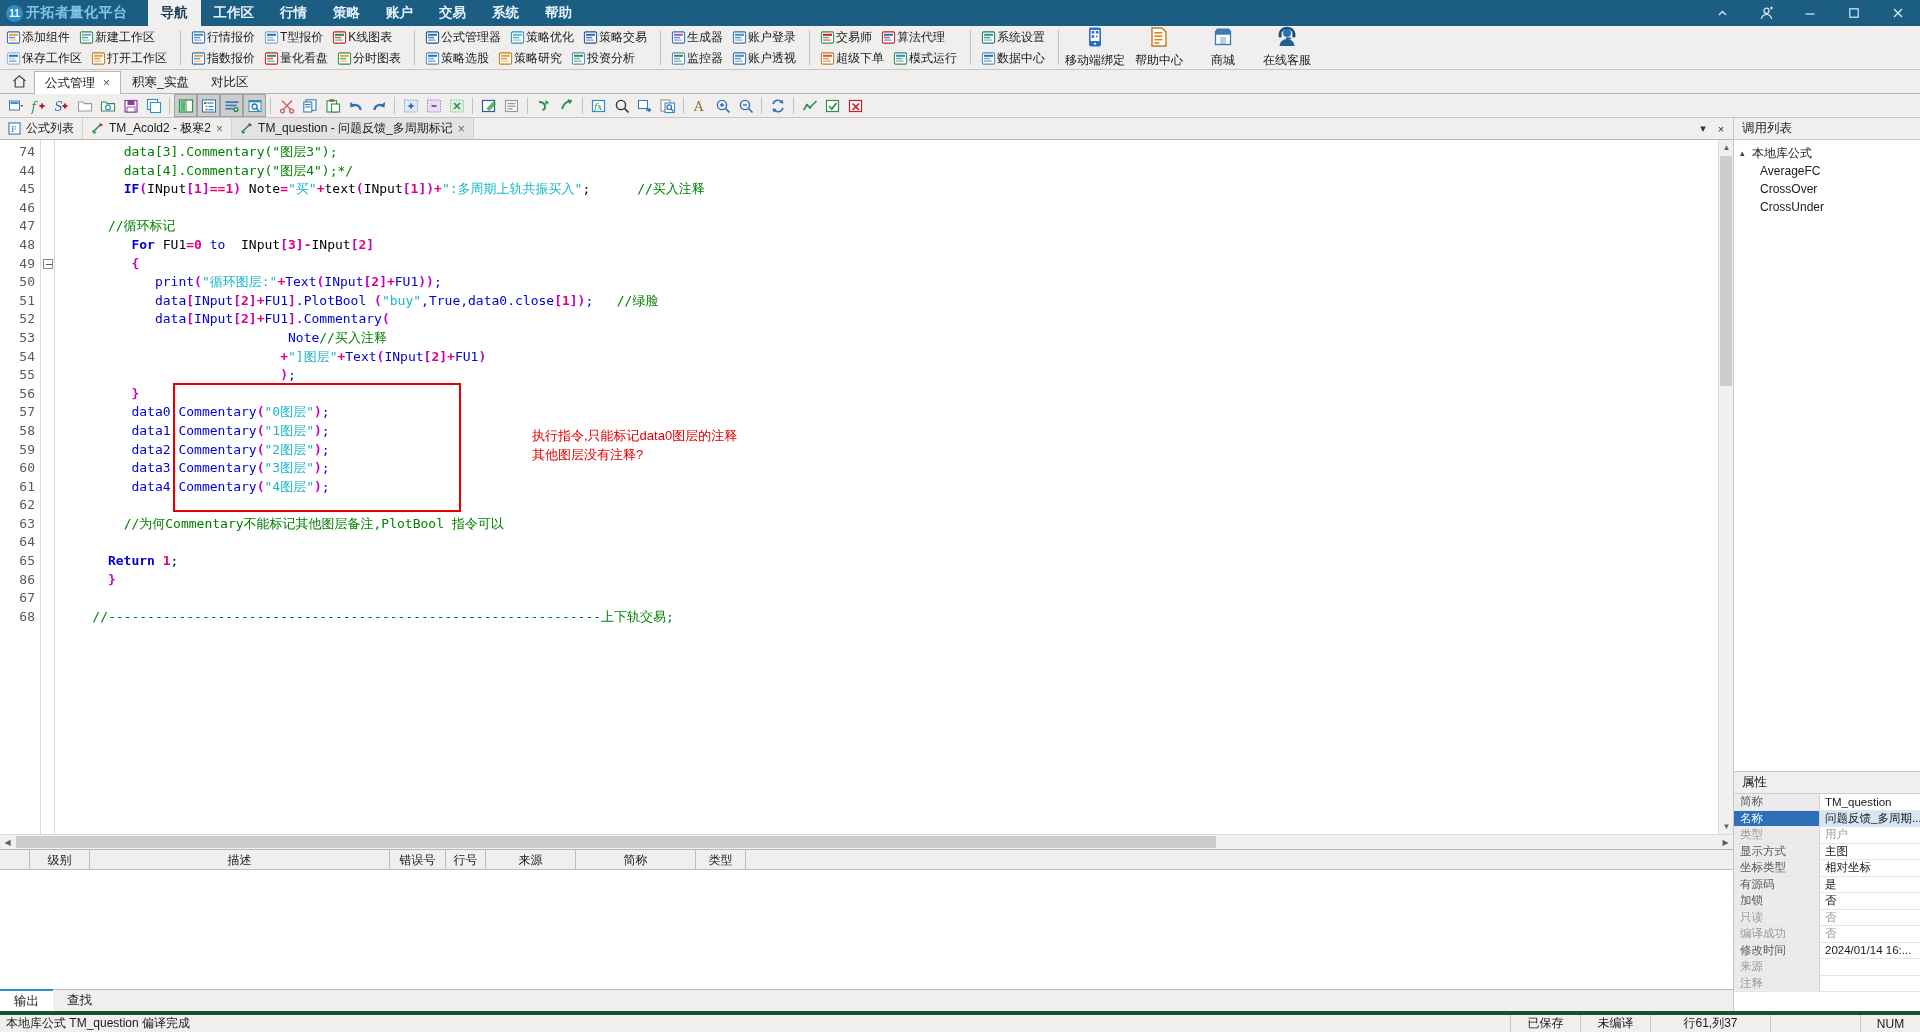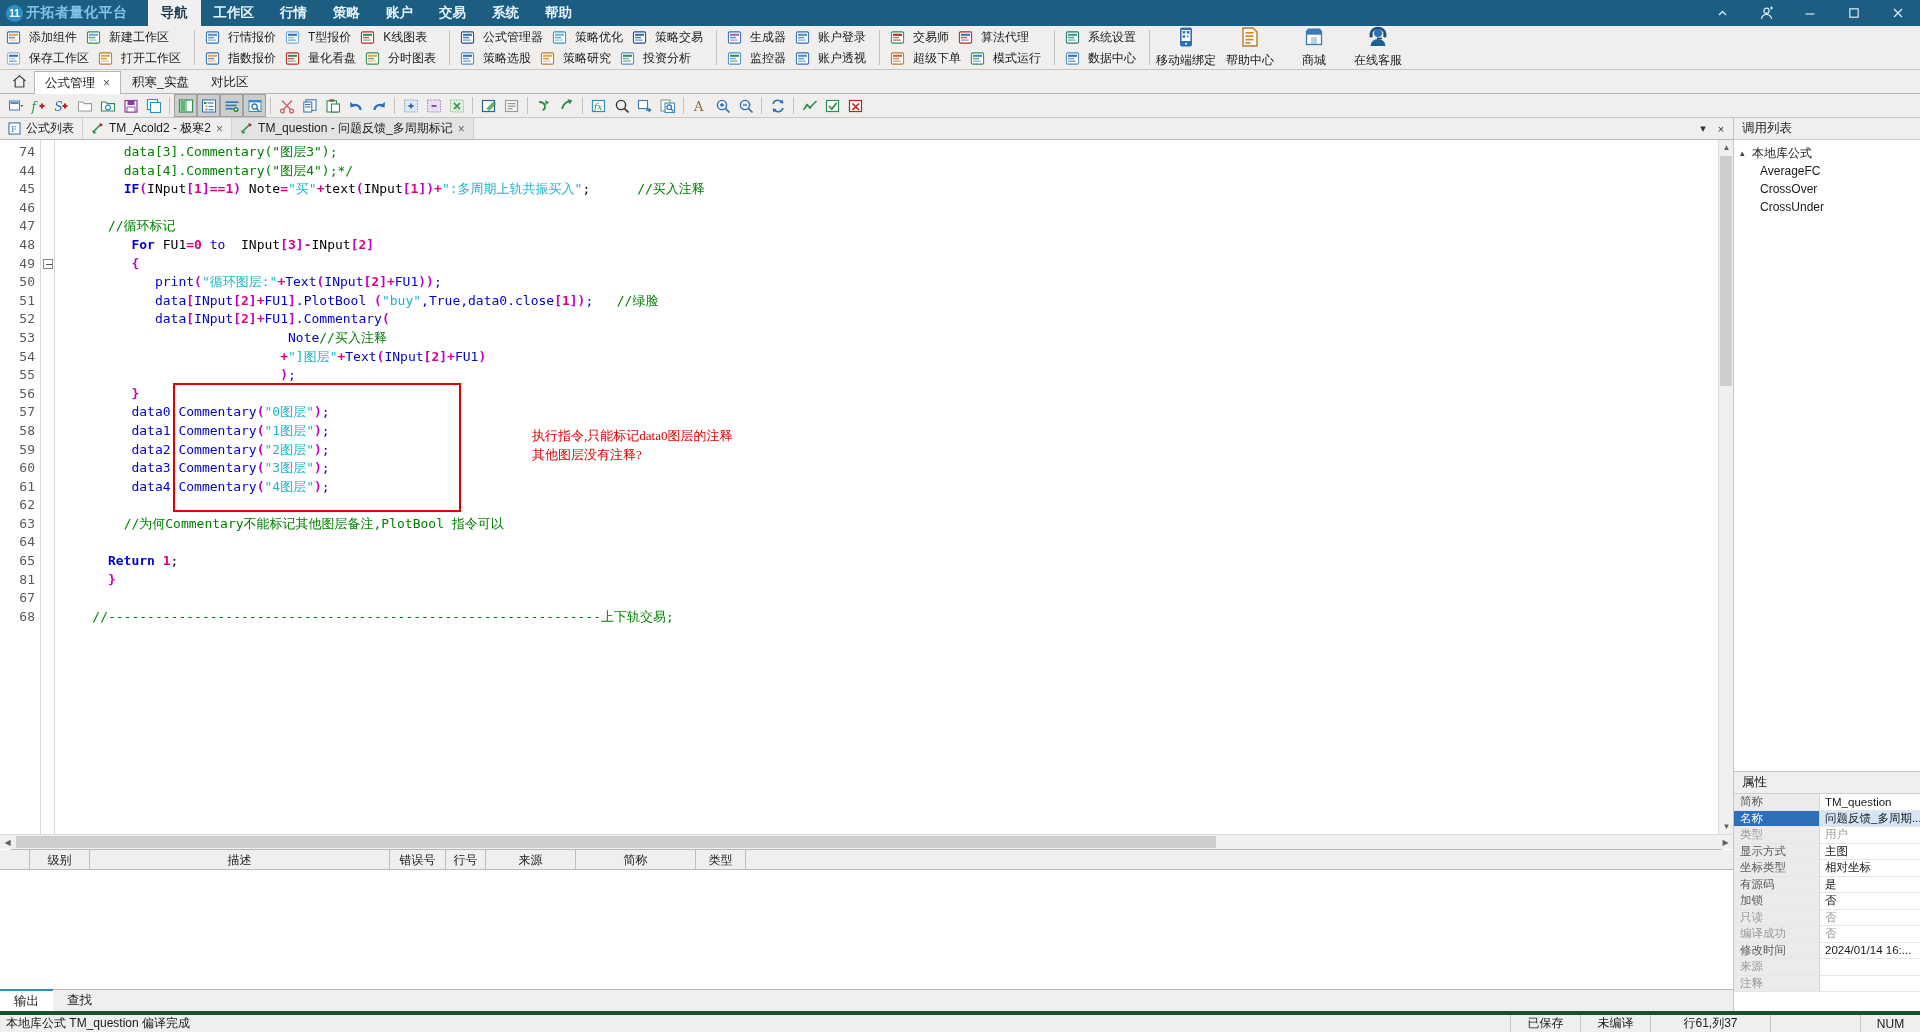--- a/index.html
+++ b/index.html
@@ -39,21 +39,21 @@
   
   .ribbon {
     background: #f0efee; border-bottom: 1px solid #c8c6c4; height: 44px;
     display: flex; align-items: stretch; flex: none; position: relative;
   }
   .ribbon-cols { display: flex; align-items: stretch; }
   .rgroup { display: flex; flex-direction: column; justify-content: center; padding: 0 3px; }
   .rrow { display: flex; align-items: center; height: 21px; }
   .ritem {
     display: flex; align-items: center; height: 20px; padding: 0 6px 0 3px;
-    font-size: 12px; color: #1a1a1a; white-space: nowrap; gap: 8px;
+    font-size: 12px; color: #1a1a1a; white-space: nowrap; gap: 1px;
   }
   .rsep { width: 1px; background: #c4c2c0; margin: 4px 4px; align-self: stretch; }
   .ico { width: 15px; height: 15px; flex: none; display: block; }
   .bigitem {
     display: flex; flex-direction: column; align-items: center; justify-content: center;
     width: 64px; height: 42px; font-size: 12px; color: #1a1a1a; gap: 1px;
   }
   .bigico { width: 22px; height: 22px; }
 
   
@@ -128,34 +128,34 @@
   .t-fn { color: #0000d0; }
   .t-pl { color: #000000; }
   .t-br { color: #c000c0; font-weight: bold; }
   .t-id { color: #000000; }
 
   .redbox {
     position: absolute; border: 2px solid #e00000; pointer-events: none;
   }
   .annot {
     position: absolute; color: #e00000; font-size: 13px; line-height: 19px;
-    font-family: Liberation Serif, serif; white-space: pre;
+    font-family: Liberation Sans, sans-serif; white-space: pre;
   }
   .vscroll {
     position: absolute; right: 0; top: 0; bottom: 0; width: 15px; background: #f0f0f0;
     border-left: 1px solid #dcdcdc;
   }
   .vthumb { position: absolute; left: 1px; width: 12px; background: #cdcdcd; border-radius: 1px; }
   .sc-arrow { position: absolute; left: 0; width: 15px; height: 15px; background: #f0f0f0; display:flex; align-items:center; justify-content:center; font-size: 8px; color: #606060; }
   .hscroll {
     height: 15px; background: #f0f0f0; border-top: 1px solid #dcdcdc; flex: none; position: relative;
   }
 
   
-  .errgrid { height: 140px; flex: none; background: #e5e5e5; border-top: 1px solid #b8b6b4; display: flex; flex-direction: column; border-radius: 15px; }
+  .errgrid { height: 140px; flex: none; background: #e5e5e5; border-top: 1px solid #b8b6b4; display: flex; flex-direction: column; }
   .errhead { height: 20px; display: flex; background: #f0efee; border-bottom: 1px solid #c0bebc; }
   .errhead div {
     font-size: 12px; color: #1a1a1a; display: flex; align-items: center; justify-content: center;
     border-right: 1px solid #c0bebc; height: 20px;
   }
   .errbody { flex: 1; background: #fff; }
 
   
   .btabs { height: 22px; background: #f0efee; display: flex; align-items: stretch; border-top: 1px solid #b8b6b4; flex: none; }
   .btab { display:flex; align-items:center; padding: 0 14px; font-size: 12.5px; color: #1a1a1a; }
@@ -1010,21 +1010,21 @@
             <div class="gline">56</div>
             <div class="gline">57</div>
             <div class="gline">58</div>
             <div class="gline">59</div>
             <div class="gline">60</div>
             <div class="gline">61</div>
             <div class="gline">62</div>
             <div class="gline">63</div>
             <div class="gline">64</div>
             <div class="gline">65</div>
-            <div class="gline">81</div>
+            <div class="gline">86</div>
             <div class="gline">67</div>
             <div class="gline">68</div>
           </div>
         <div class="foldcol" id="foldcol">
             <div class="fline"></div>
             <div class="fline"></div>
             <div class="fline"></div>
             <div class="fline"></div>
             <div class="fline"></div>
             <div class="fline"></div>

